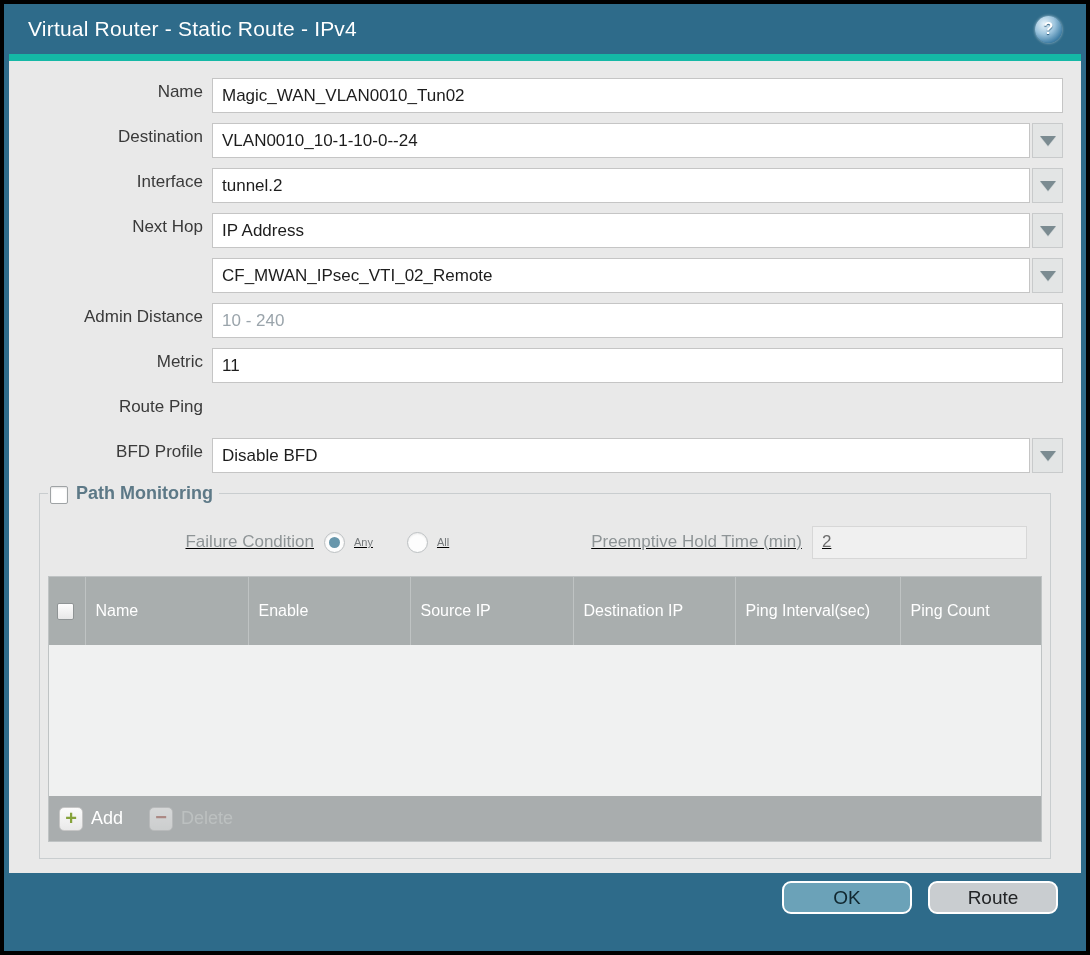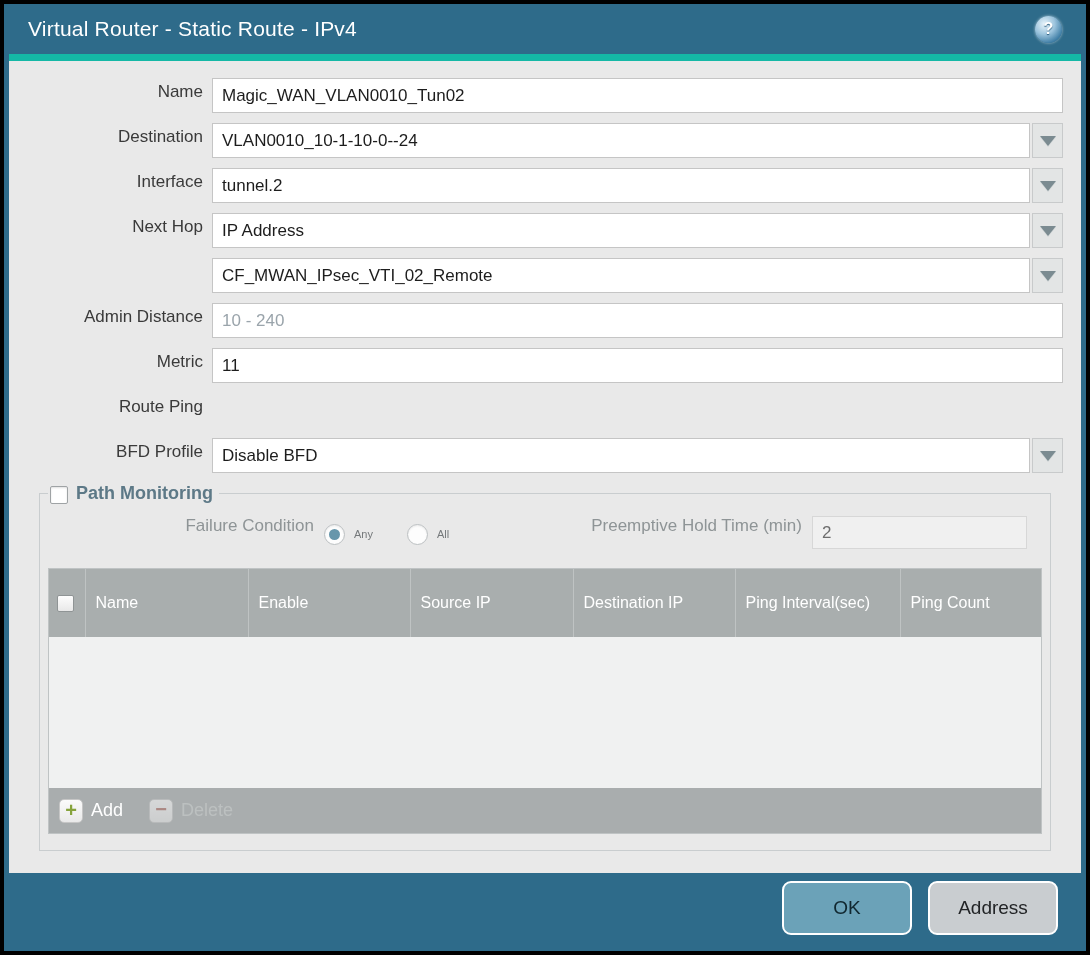--- a/index.html
+++ b/index.html
@@ -94,23 +94,24 @@
   .pm-checkbox {
     width: 18px; height: 18px;
     background: #ffffff;
     border: 1px solid #9fa3a5;
     border-radius: 2px;
     margin-right: 8px;
     box-shadow: inset 0 1px 2px rgba(0,0,0,.12);
     cursor: pointer;
   }
   .pm-controls {
-    display: flex; 
-    margin: 6px 0 16px 0;
+    display: flex; align-items: center;
+    margin: 14px 0 16px 0;
     height: 36px;
+    text-decoration: underline;
   }
   .pm-label { font-size: 17px; color: #8e9496; }
   .fc-label { width: 276px; flex: 0 0 276px; text-align: right; padding-right: 10px; }
   .radio-group { display: flex; align-items: center; }
   .radio {
     width: 21px; height: 21px; border-radius: 50%;
     background: #fdfdfd;
     border: 1px solid #bcc0c2;
     box-shadow: inset 0 1px 2px rgba(0,0,0,.08);
     display: flex; align-items: center; justify-content: center;
@@ -185,21 +186,21 @@
   .tf-label { color: #ffffff; font-size: 18px; }
   .tf-btn.disabled .tf-label { color: #bcc0c0; }
   
   .footer {
     flex: 0 0 78px; height: 78px;
     background: #2e6b8a;
     display: flex; align-items: flex-start; justify-content: flex-end;
     padding: 8px 28px 0 0;
   }
   .btn {
-    height: 54px; min-width: 130px;
+    height: 33px; min-width: 130px;
     border-radius: 9px;
     border: 2px solid #ffffff;
     font-family: "Liberation Sans", "DejaVu Sans", sans-serif;
     font-size: 19px;
     cursor: pointer;
     padding: 0 20px;
   }
   .btn-ok {
     background: #6ba2b8;
     color: #10272f;
@@ -347,17 +348,17 @@
               <span class="tf-label">Delete</span>
             </div>
           </div>
         </div>
       </fieldset>
 
     </div>
 
     <div class="footer">
       <button class="btn btn-ok">OK</button>
-      <button class="btn btn-cancel">Address</button>
+      <button class="btn btn-cancel">Route</button>
     </div>
 
   </div>
 </div>
 
 </body></html>

